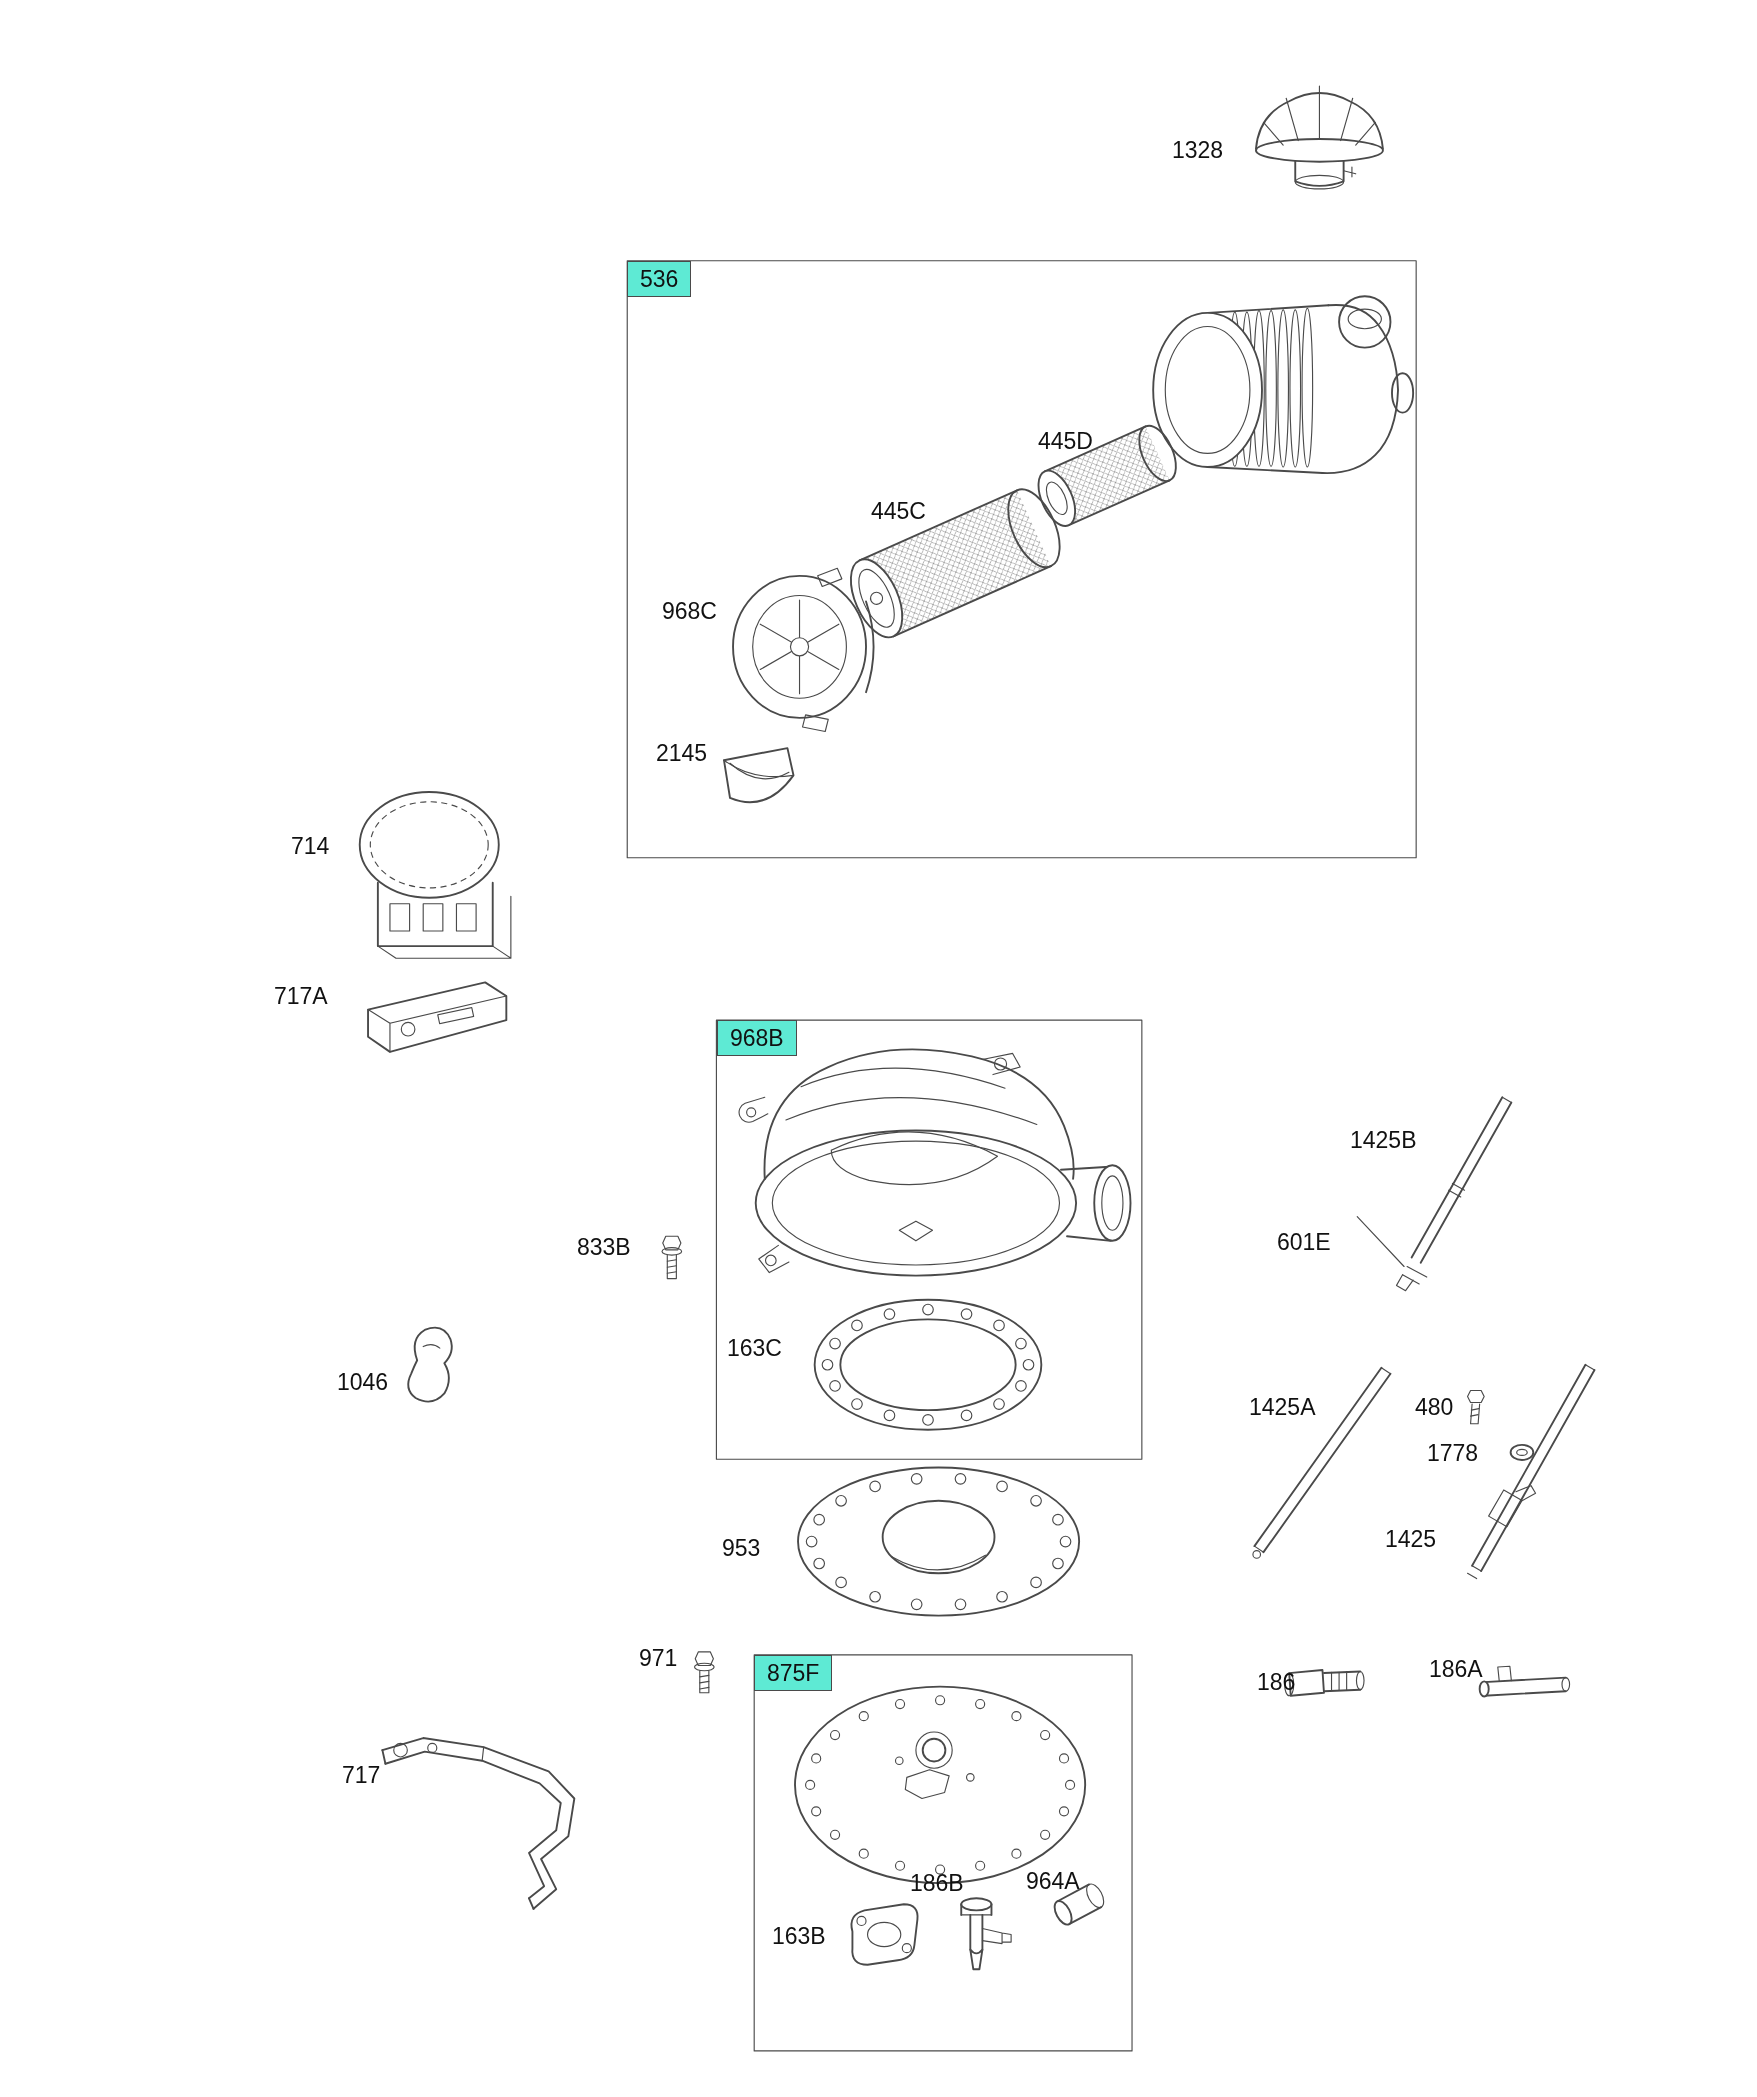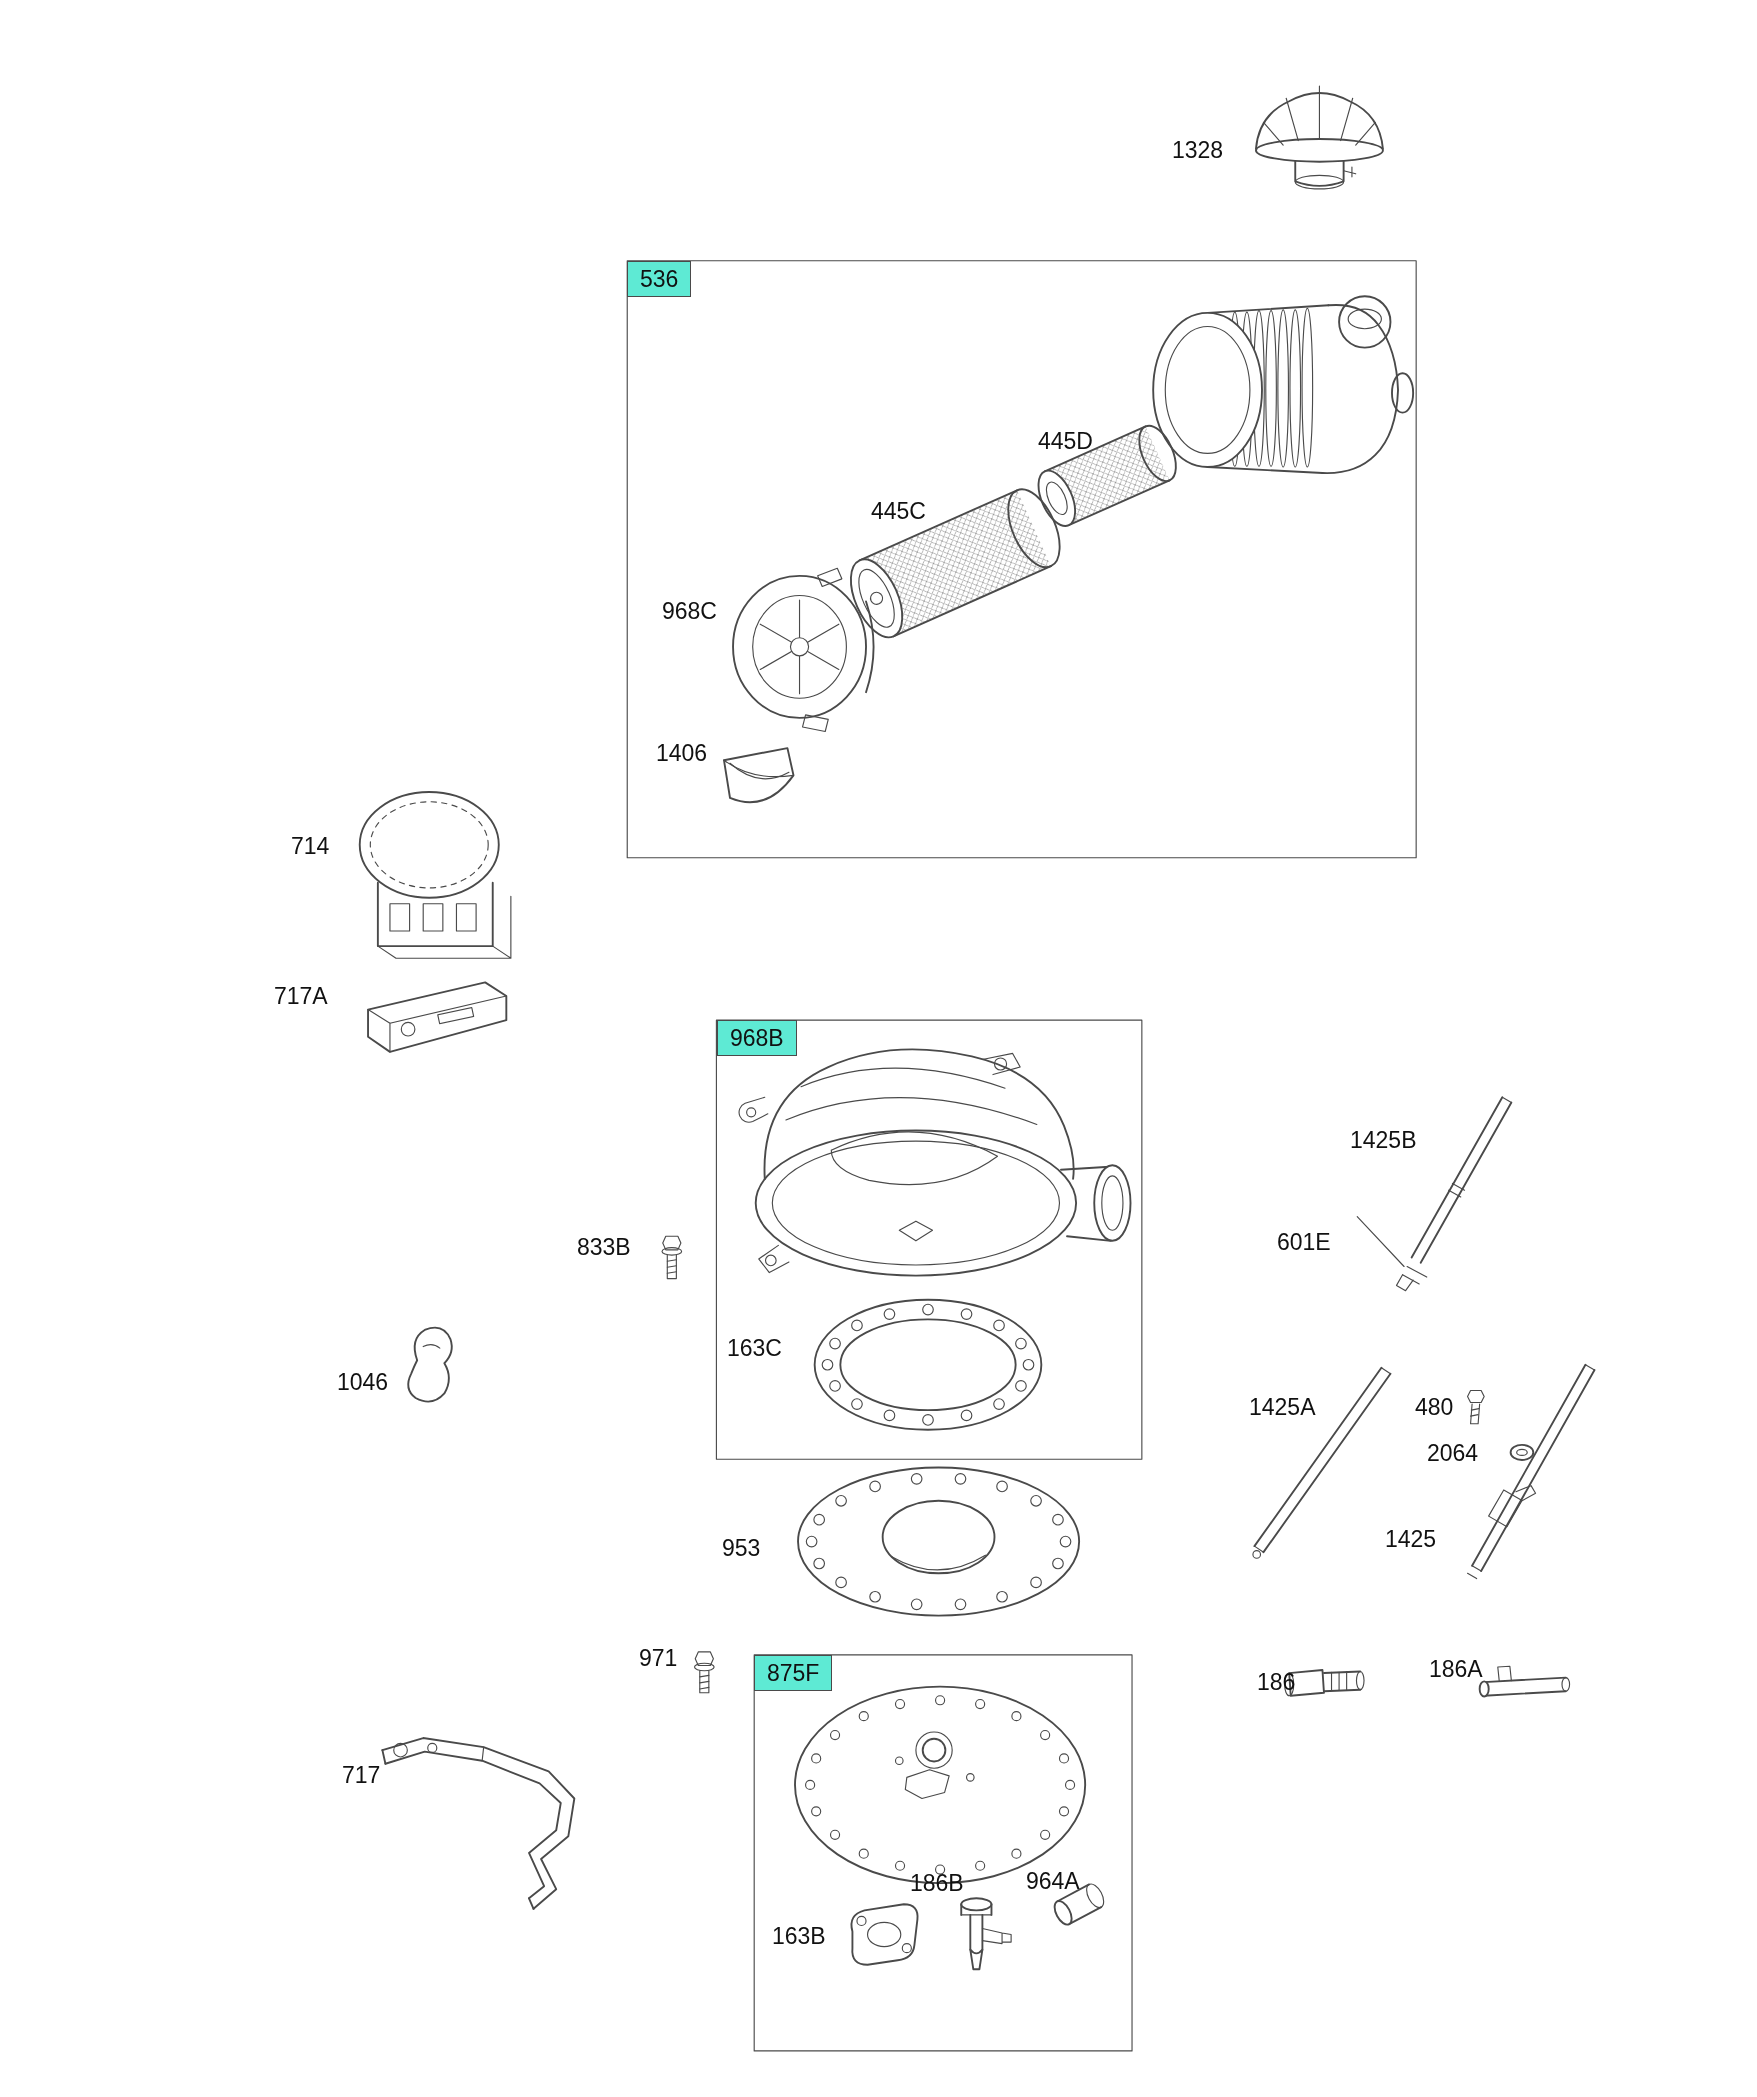--- a/index.html
+++ b/index.html
@@ -322,32 +322,32 @@
       <ellipse class="ln thin" cx="2072" cy="2229" rx="5" ry="9"></ellipse>
       <path class="ln thin" d="M1984 2225 L1982 2206 L1998 2205 L2000 2224"></path>
     </g>
   </svg>
 
   <div class="label" style="left:1172px;top:138px">1328</div>
   <div class="label boxed" style="left:627px;top:261px">536</div>
   <div class="label" style="left:1038px;top:429px">445D</div>
   <div class="label" style="left:871px;top:499px">445C</div>
   <div class="label" style="left:662px;top:599px">968C</div>
-  <div class="label" style="left:656px;top:741px">1406</div>
+  <div class="label" style="left:656px;top:741px">2145</div>
   <div class="label" style="left:291px;top:834px">714</div>
   <div class="label" style="left:274px;top:984px">717A</div>
   <div class="label boxed" style="left:717px;top:1020px">968B</div>
   <div class="label" style="left:1350px;top:1128px">1425B</div>
   <div class="label" style="left:1277px;top:1230px">601E</div>
   <div class="label" style="left:577px;top:1235px">833B</div>
   <div class="label" style="left:727px;top:1336px">163C</div>
   <div class="label" style="left:337px;top:1370px">1046</div>
   <div class="label" style="left:1249px;top:1395px">1425A</div>
   <div class="label" style="left:1415px;top:1395px">480</div>
-  <div class="label" style="left:1427px;top:1441px">2064</div>
+  <div class="label" style="left:1427px;top:1441px">1778</div>
   <div class="label" style="left:722px;top:1536px">953</div>
   <div class="label" style="left:1385px;top:1527px">1425</div>
   <div class="label" style="left:639px;top:1646px">971</div>
   <div class="label boxed" style="left:754px;top:1655px">875F</div>
   <div class="label" style="left:1257px;top:1670px">186</div>
   <div class="label" style="left:1429px;top:1657px">186A</div>
   <div class="label" style="left:342px;top:1763px">717</div>
   <div class="label" style="left:772px;top:1924px">163B</div>
   <div class="label" style="left:910px;top:1871px">186B</div>
   <div class="label" style="left:1026px;top:1869px">964A</div>

